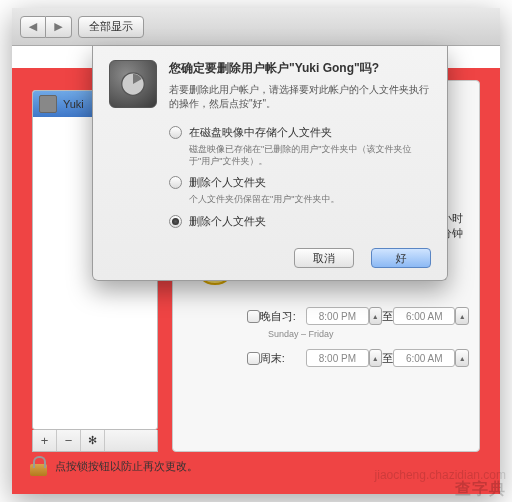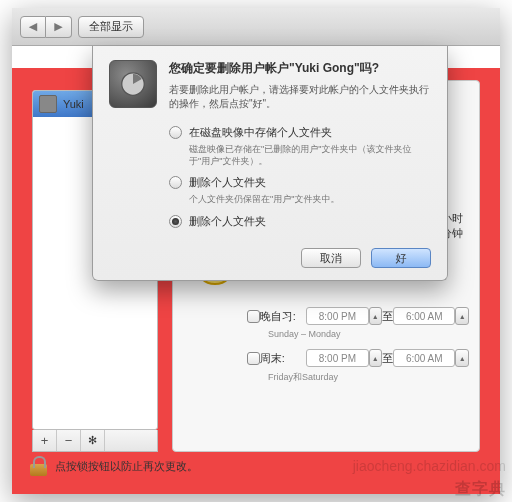--- a/index.html
+++ b/index.html
@@ -49,25 +49,25 @@
 .sicon{width:48px;height:48px;border-radius:6px;background:radial-gradient(circle at 35% 30%,#8a8a8a,#3a3a3a);border:1px solid #555;flex-shrink:0;display:flex;align-items:center;justify-content:center}
 .sicon svg{width:30px;height:30px}
 .sheeth{font-weight:700;font-size:12px;margin-bottom:6px}
 .sheetd{font-size:10px;color:#555;line-height:1.4}
 .opts{margin:14px 0 10px 60px}
 .opt{display:flex;gap:7px;margin-bottom:4px}
 .radio{width:13px;height:13px;border-radius:50%;border:1px solid #8a8a8a;background:linear-gradient(#fff,#ddd);flex-shrink:0;margin-top:1px;position:relative}
 .radio.sel:after{content:"";position:absolute;top:2px;left:2px;width:7px;height:7px;border-radius:50%;background:radial-gradient(#5a5a5a,#222)}
 .optl{font-size:11px}
 .optd{font-size:9px;color:#777;margin-left:20px;margin-bottom:8px;line-height:1.3}
-.btns{display:flex;justify-content:flex-end;gap:10px;margin-top:19px}
+.btns{display:flex;justify-content:flex-end;gap:17px;margin-top:19px}
 .btn{min-width:60px;height:20px;border:1px solid #9a9a9a;border-radius:4px;background:linear-gradient(#fefefe,#e3e3e3);display:flex;align-items:center;justify-content:center;font-size:11px}
 .btn.def{background:linear-gradient(#cfe4ff,#8cb9f4);border-color:#5a86c4}
 .wm{position:absolute;right:6px;bottom:2px;font-size:16px;color:rgba(0,0,0,.18);font-weight:700;letter-spacing:1px;z-index:30}
-.wm2{position:absolute;right:6px;bottom:28px;font-size:14px;color:rgba(0,0,0,.14);z-index:30}
+.wm2{position:absolute;right:6px;bottom:20px;font-size:12px;color:rgba(0,0,0,.14);z-index:30}
 </style>
 </head>
 <body>
 
 <div class="shadow">
 
   <div class="toolbar">
     <div class="navset">
       <div class="navbtn">◀</div>
       <div class="navbtn">▶</div>
@@ -112,31 +112,30 @@
       <div class="sched">
         <div class="srow">
           <div class="cb"></div>
           <span style="width:48px">晚自习:</span>
           <div class="timesel">8:00 PM</div>
           <div class="step">▴</div>
           <span>至</span>
           <div class="timesel">6:00 AM</div>
           <div class="step">▴</div>
         </div>
-        <div class="subl">Sunday – Monday</div>
+        <div class="subl">Sunday – Friday</div>
         <div class="srow">
           <div class="cb"></div>
           <span style="width:48px">周末:</span>
           <div class="timesel">8:00 PM</div>
           <div class="step">▴</div>
           <span>至</span>
           <div class="timesel">6:00 AM</div>
           <div class="step">▴</div>
         </div>
-        <div class="subl">Friday和Saturday</div>
       </div>
     </div>
 
     <div class="lockrow">
       <div class="lock"></div>
       <span>点按锁按钮以防止再次更改。</span>
     </div>
   </div>
 
   <div class="sheet">

